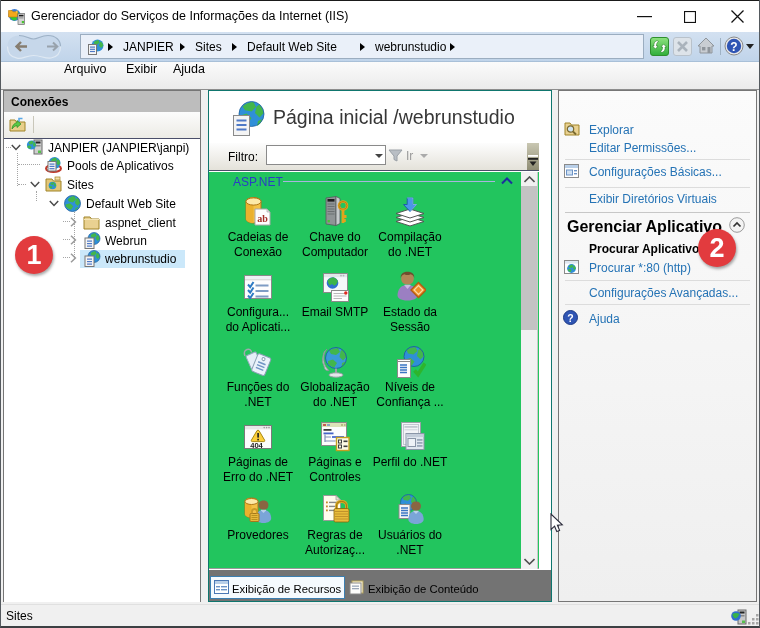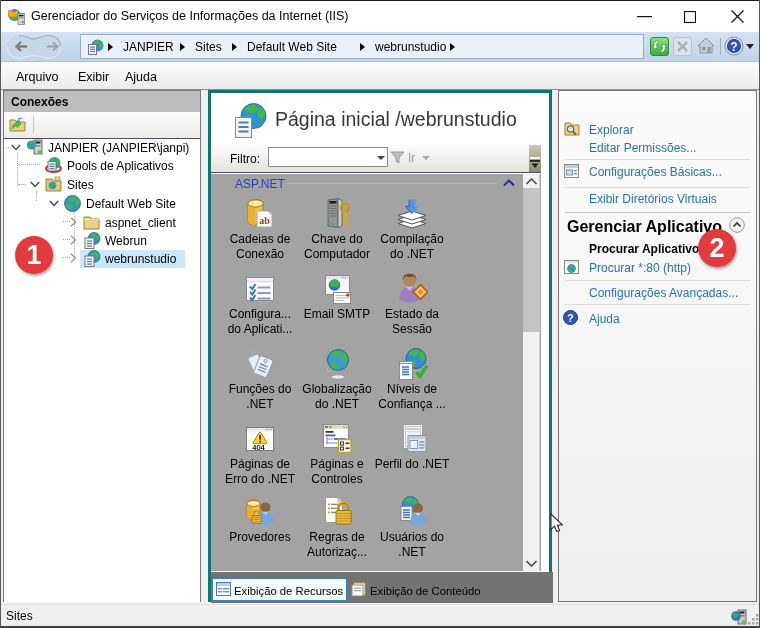--- a/index.html
+++ b/index.html
@@ -10,32 +10,32 @@
 #frame { position:absolute; inset:0; border-left:1px solid #555a5f; border-right:1px solid #555a5f; border-bottom:2px solid #3c4043; pointer-events:none; z-index:50; }
 #titlebar { position:absolute; left:0; top:0; width:760px; height:32px; background:#fff; border-top:1px solid #1a1a1a; }
 #titlebar .txt { position:absolute; left:31px; top:8px; font-size:12.5px; color:#000; }
 
 #addrbar { position:absolute; left:1px; top:32px; width:758px; height:30px; background:linear-gradient(#d3e1f1,#c0d4ea); border-bottom:1px solid #a9c0d8; }
 #addrbox { position:absolute; left:79px; top:2px; width:564px; height:25px; background:#eaf0f9; border:1px solid #9badc0; }
 .crumb { position:absolute; top:5px; font-size:12px; color:#000; }
 .carr { position:absolute; top:8px; width:0; height:0; border-left:5px solid #000; border-top:4px solid transparent; border-bottom:4px solid transparent; }
 
 #menubar { position:absolute; left:1px; top:62px; width:758px; height:28px; background:linear-gradient(#fbfbfb,#ebebeb); border-bottom:1px solid #8d8d8d; }
-#menubar span { position:absolute; top:8px; font-size:12.5px; }
+#menubar span { position:absolute; top:0; font-size:12.5px;margin-left:48px; }
 
 .phead { position:absolute; left:0; top:0; right:0; height:21px; background:#bdbdbd; font-weight:bold; font-size:12px; padding:4px 0 0 7px; color:#000; }
 #leftpanel { position:absolute; left:3px; top:90px; width:198px; height:512px; background:#f0f0f0; border:1px solid #767676; }
 #ltoolbar { position:absolute; left:0px; top:21px; width:196px; height:26px; background:linear-gradient(#fcfcfc,#ecebe5); }
 #tree { position:absolute; left:0px; top:47px; width:196px; height:464px; background:#fff; border-top:1px solid #4a4e69; }
 .trow { position:absolute; height:17px; font-size:12px; white-space:nowrap; }
-#midpanel { position:absolute; left:208px; top:90px; width:344px; height:512px; background:#fff; border:3px solid #0f766e; }
+#midpanel { position:absolute; left:208px; top:90px; width:344px; height:512px; background:#fff; border:1px solid #0f766e; }
 #midhead { position:absolute; left:0; top:0; width:100%; height:52px; background:#fff; }
 #midtitle { position:absolute; left:64px; top:15px; font-size:19.5px; color:#373737; }
 #filterbar { position:absolute; left:0; top:52px; width:330px; height:28px; background:linear-gradient(#fdfdfd,#e4e2da); border-bottom:1px solid #4a4e69; }
-#content { position:absolute; left:0; top:81px; width:330px; height:397px; background:#a3a3a3; border-bottom:1px solid #9a9a9a; }
+#content { position:absolute; left:0; top:81px; width:330px; height:397px; background:#22c55e; border-bottom:1px solid #9a9a9a; }
 #vscroll { position:absolute; left:312px; top:81px; width:17px; height:397px; background:#f1f1f1; border-right:1px solid #c9c9c9; }
 #tabsrow { position:absolute; left:0; top:479px; width:342px; height:31px; background:#737373; }
 #rightpanel { position:absolute; left:558px; top:90px; width:199px; height:512px; background:linear-gradient(#fbfbfb,#efefef); border:1px solid #767676; }
 .alink { position:absolute; font-size:12px; color:#2573b5; white-space:nowrap; }
 .asep { position:absolute; left:6px; right:6px; height:1px; background:#dcdcdc; }
 
 .gitem { position:absolute; width:76px; text-align:center; font-size:12px; line-height:15px; }
 .gicon { display:block; margin:0 auto 2px auto; }
 
 #statusbar { position:absolute; left:1px; top:604px; width:758px; height:22px; background:#f0f0f0; border-top:1px solid #e0e0e0; }

